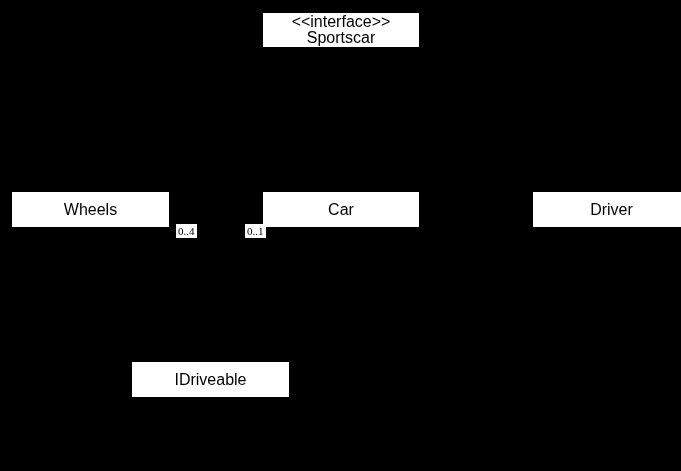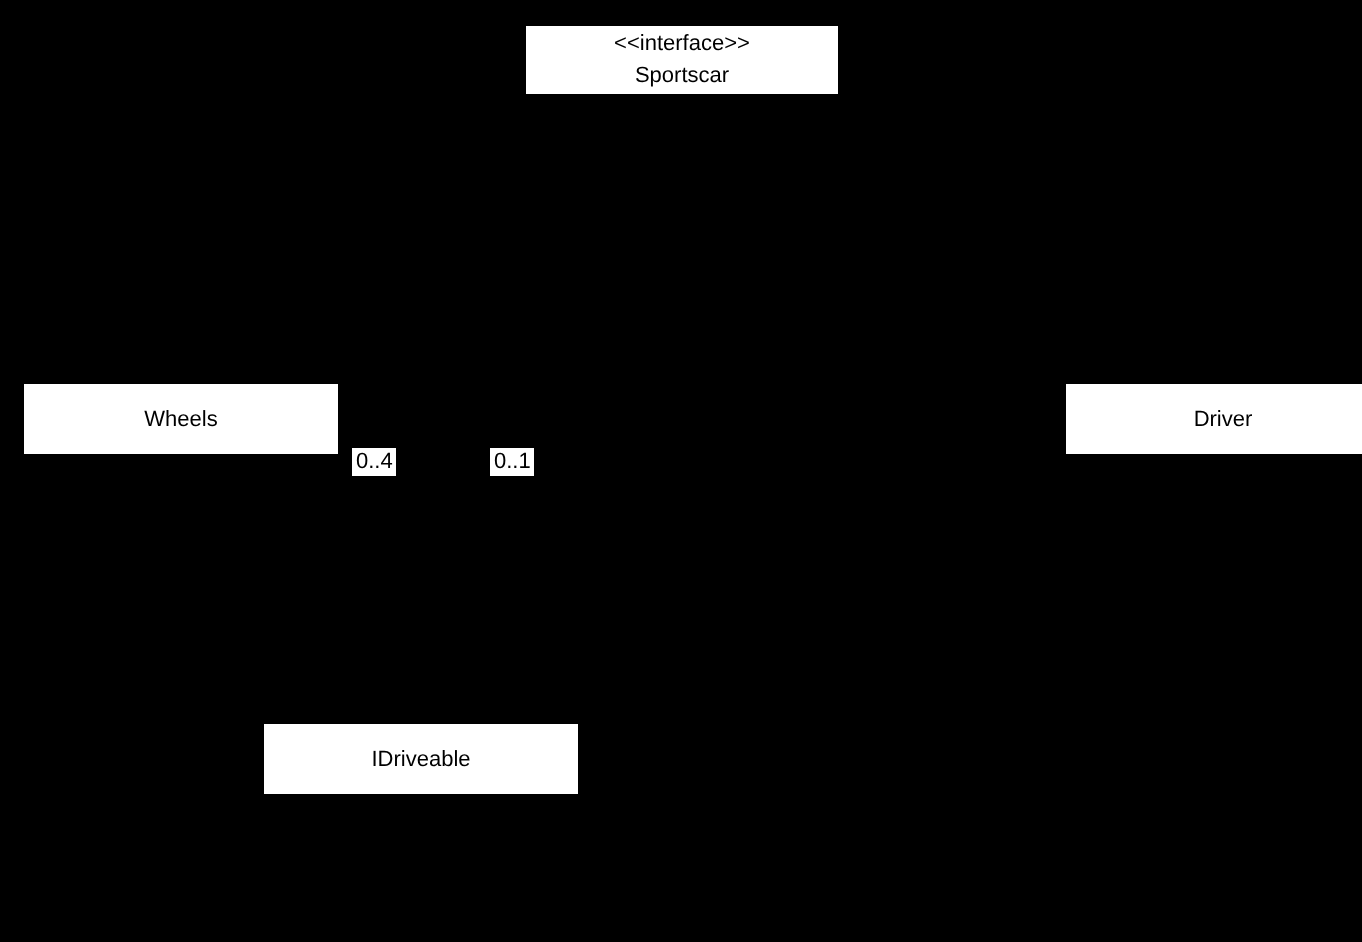--- a/index.html
+++ b/index.html
@@ -18,57 +18,61 @@
   .uml-node {
     position: absolute;
     background: #ffffff;
     color: #000000;
     border: 1px solid #000000;
     box-sizing: border-box;
     display: flex;
     flex-direction: column;
     align-items: center;
     justify-content: center;
-    font-size: 11px;
+    font-size: 16px;
     line-height: 16px;
     text-align: center;
     white-space: nowrap;
   }
   .node-interface { left: 262px; top: 12px;  width: 158px; height: 36px; }
   .node-wheels    { left: 11px;  top: 191px; width: 159px; height: 37px; }
   .node-car       { left: 262px; top: 191px; width: 158px; height: 37px; }
   .node-driver    { left: 532px; top: 191px; width: 159px; height: 37px; }
   .node-sportscar { left: 131px; top: 361px; width: 159px; height: 37px; }
   .node-oldtimer  { left: 391px; top: 361px; width: 159px; height: 37px; }
   .mult-label {
     position: absolute;
     background: #ffffff;
     color: #000000;
     font-size: 11px;
     line-height: 14px;
     padding: 0 2px;
     white-space: nowrap;
+    font-family: Liberation Serif, serif;
   }
   .mult-wheels { left: 176px; top: 224px; }
   .mult-car    { left: 245px; top: 224px; text-align: center; }
 </style>
 </head>
 <body>
 
 <div class="canvas">
 
   <div class="uml-node node-interface">
     <span>&lt;&lt;interface&gt;&gt;</span>
     <span>Sportscar</span>
   </div>
 
   <div class="uml-node node-wheels">
     <span>Wheels</span>
   </div>
 
+  <div class="uml-node node-car">
+    <span>Car</span>
+  </div>
 
   <div class="uml-node node-driver">
     <span>Driver</span>
   </div>
 
   <div class="uml-node node-sportscar">
     <span>IDriveable</span>
   </div>
 
 

